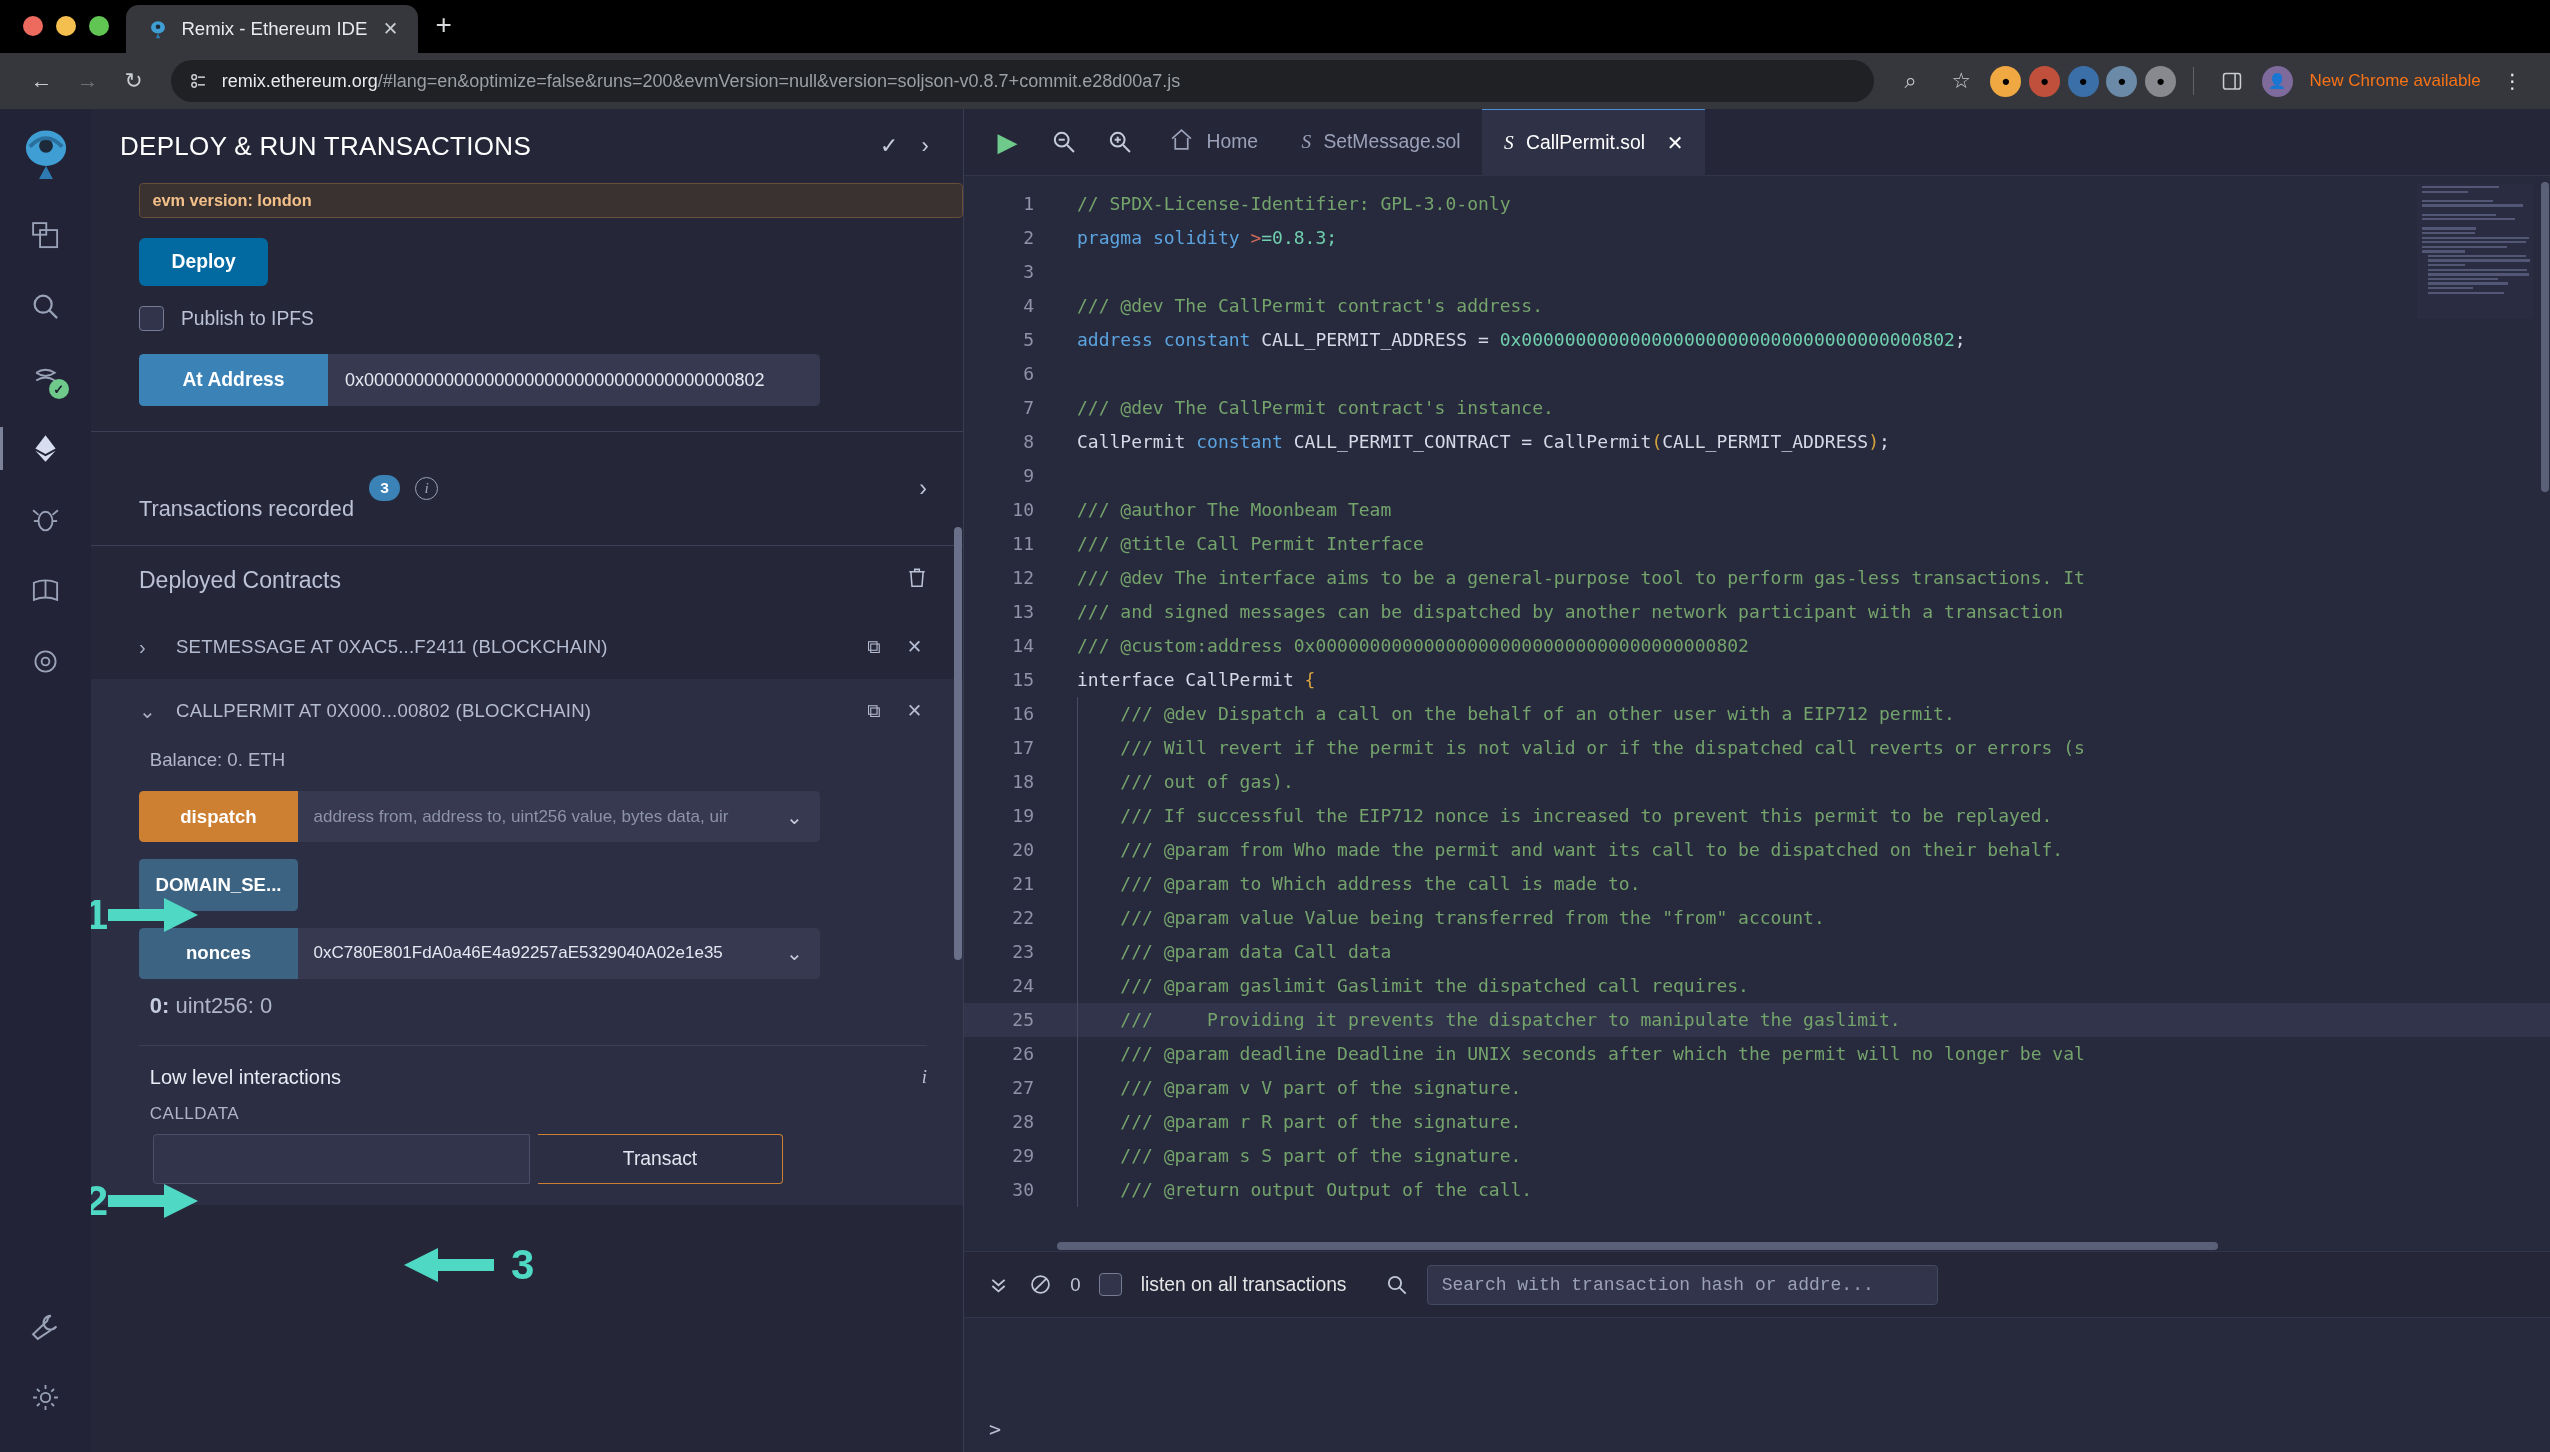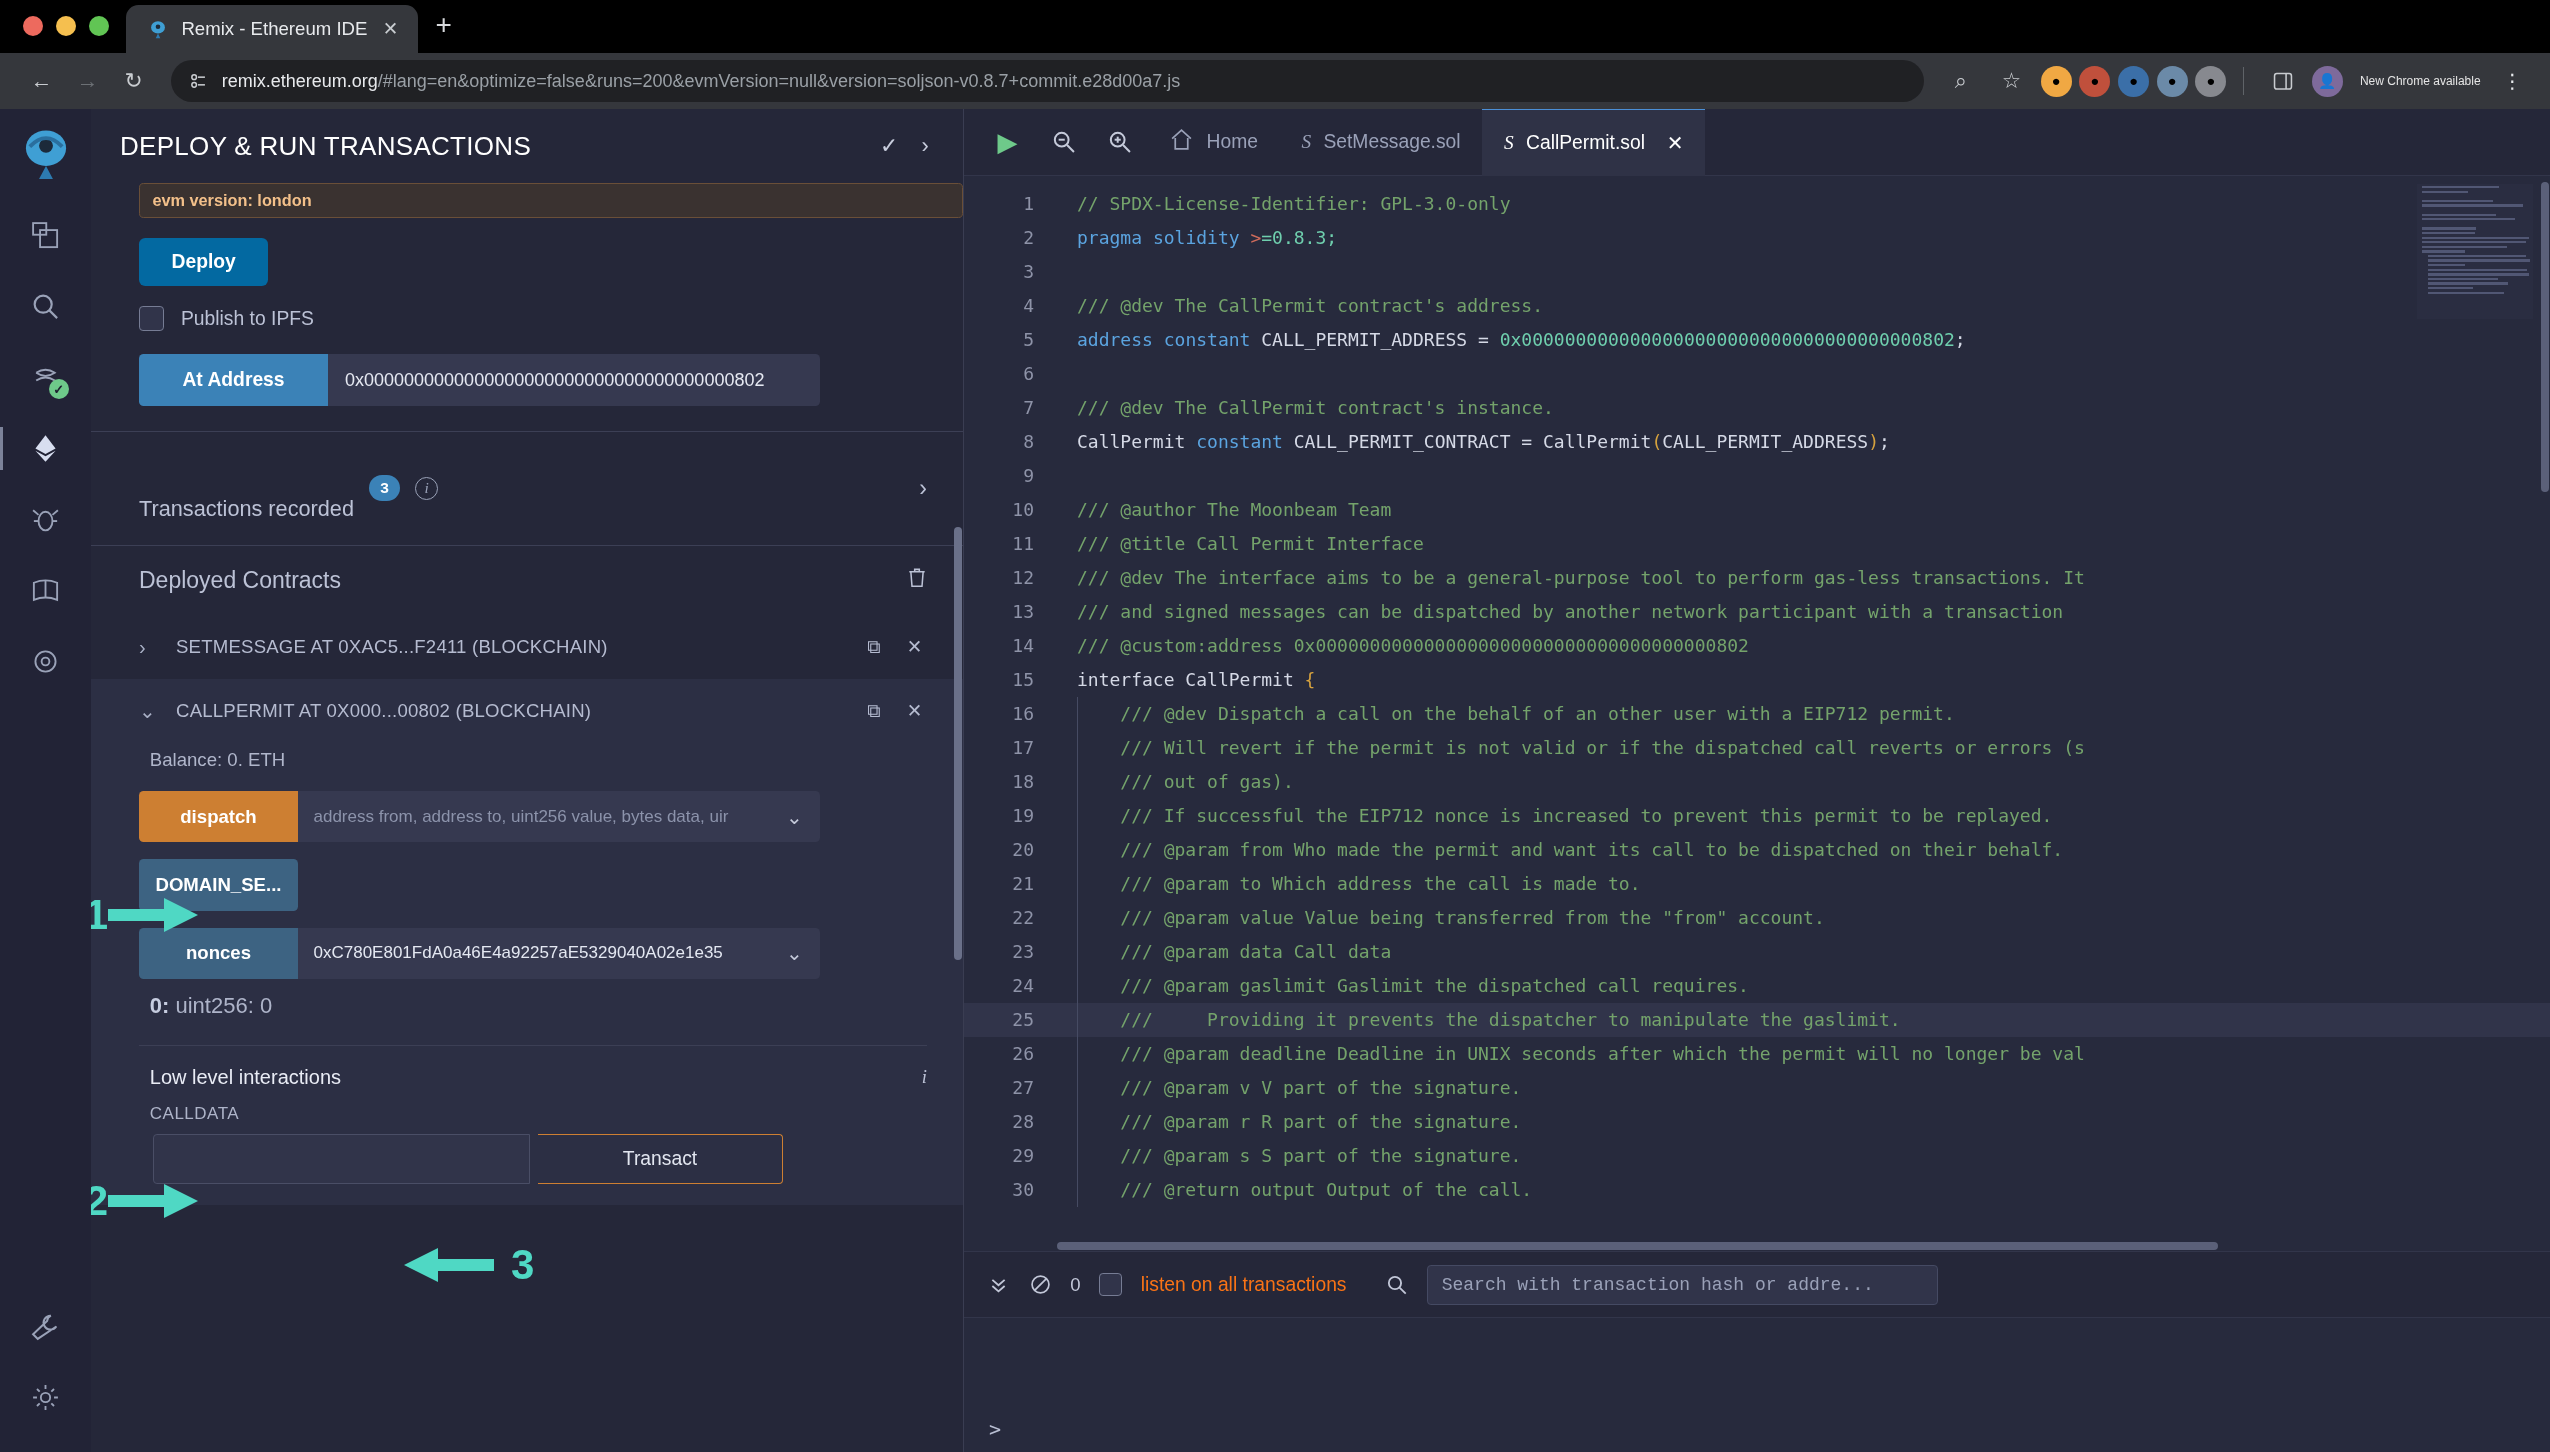--- a/index.html
+++ b/index.html
@@ -105,22 +105,22 @@
   .url-text .host { color: #e8eaed; }
   .url-right-icons {
     display: flex; align-items: center; gap: 7.7px;
   }
   .ext-icon {
     width: 31px; height: 31px; border-radius: 50%;
     display: flex; align-items: center; justify-content: center;
     font-size: 14.7px;
   }
   .chrome-update {
-    color: #e5e5e5;
-    font-size: 12px;
+    color: #f97316;
+    font-size: 17px;
     white-space: nowrap;
     padding-left: 9.3px;
     cursor: pointer;
   }
   .kebab {
     color: #e8eaed; font-size: 20px; padding: 0 7.7px 0 14px; cursor: pointer;
   }
   .divider-v { width: 0.8px; height: 28px; background: #5f6368; margin: 0 9.3px; }
 
   
@@ -574,21 +574,21 @@
   }
   .term-icon { color: #c2c7d8; font-size: 21.7px; cursor: pointer; display: flex; align-items: center; }
   .term-count { color: #c2c7d8; font-size: 18.6px; }
   .listen-chk {
     width: 23px; height: 23px;
     border: 0.8px solid #767c94;
     border-radius: 3.9px;
     background: #31344a;
     cursor: pointer;
   }
-  .listen-label { color: #f97316; font-size: 19.3px; text-align: center; }
+  .listen-label { color: #e5e5e5; font-size: 19.3px; text-align: center; }
   .term-search {
     flex: 1;
     max-width: 511px;
     height: 40px;
     background: #31344a;
     border: 0.8px solid #454a63;
     border-radius: 3.9px;
     color: #9aa1b8;
     font-size: 18px;
     padding: 0 14px;

